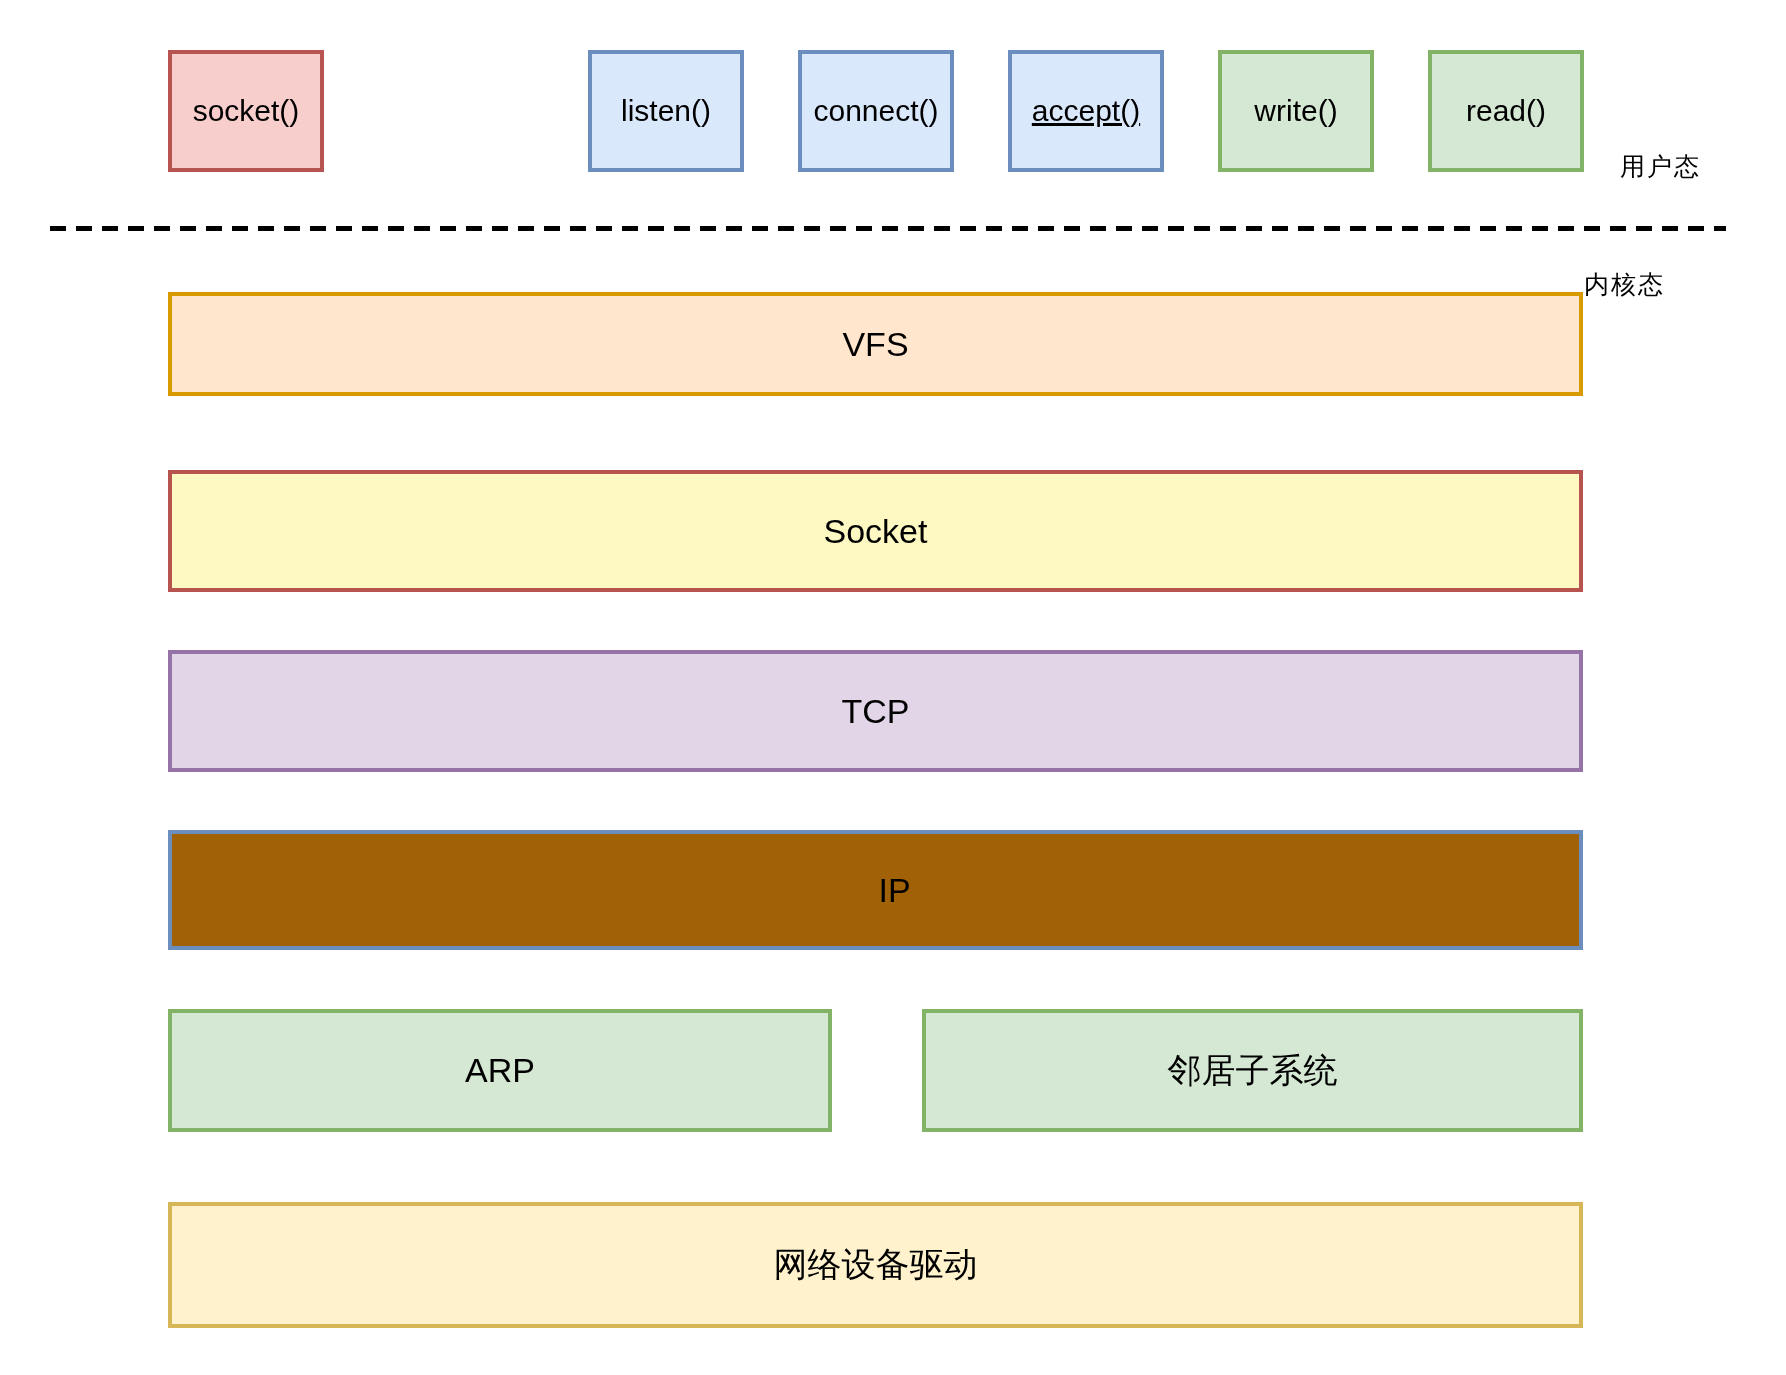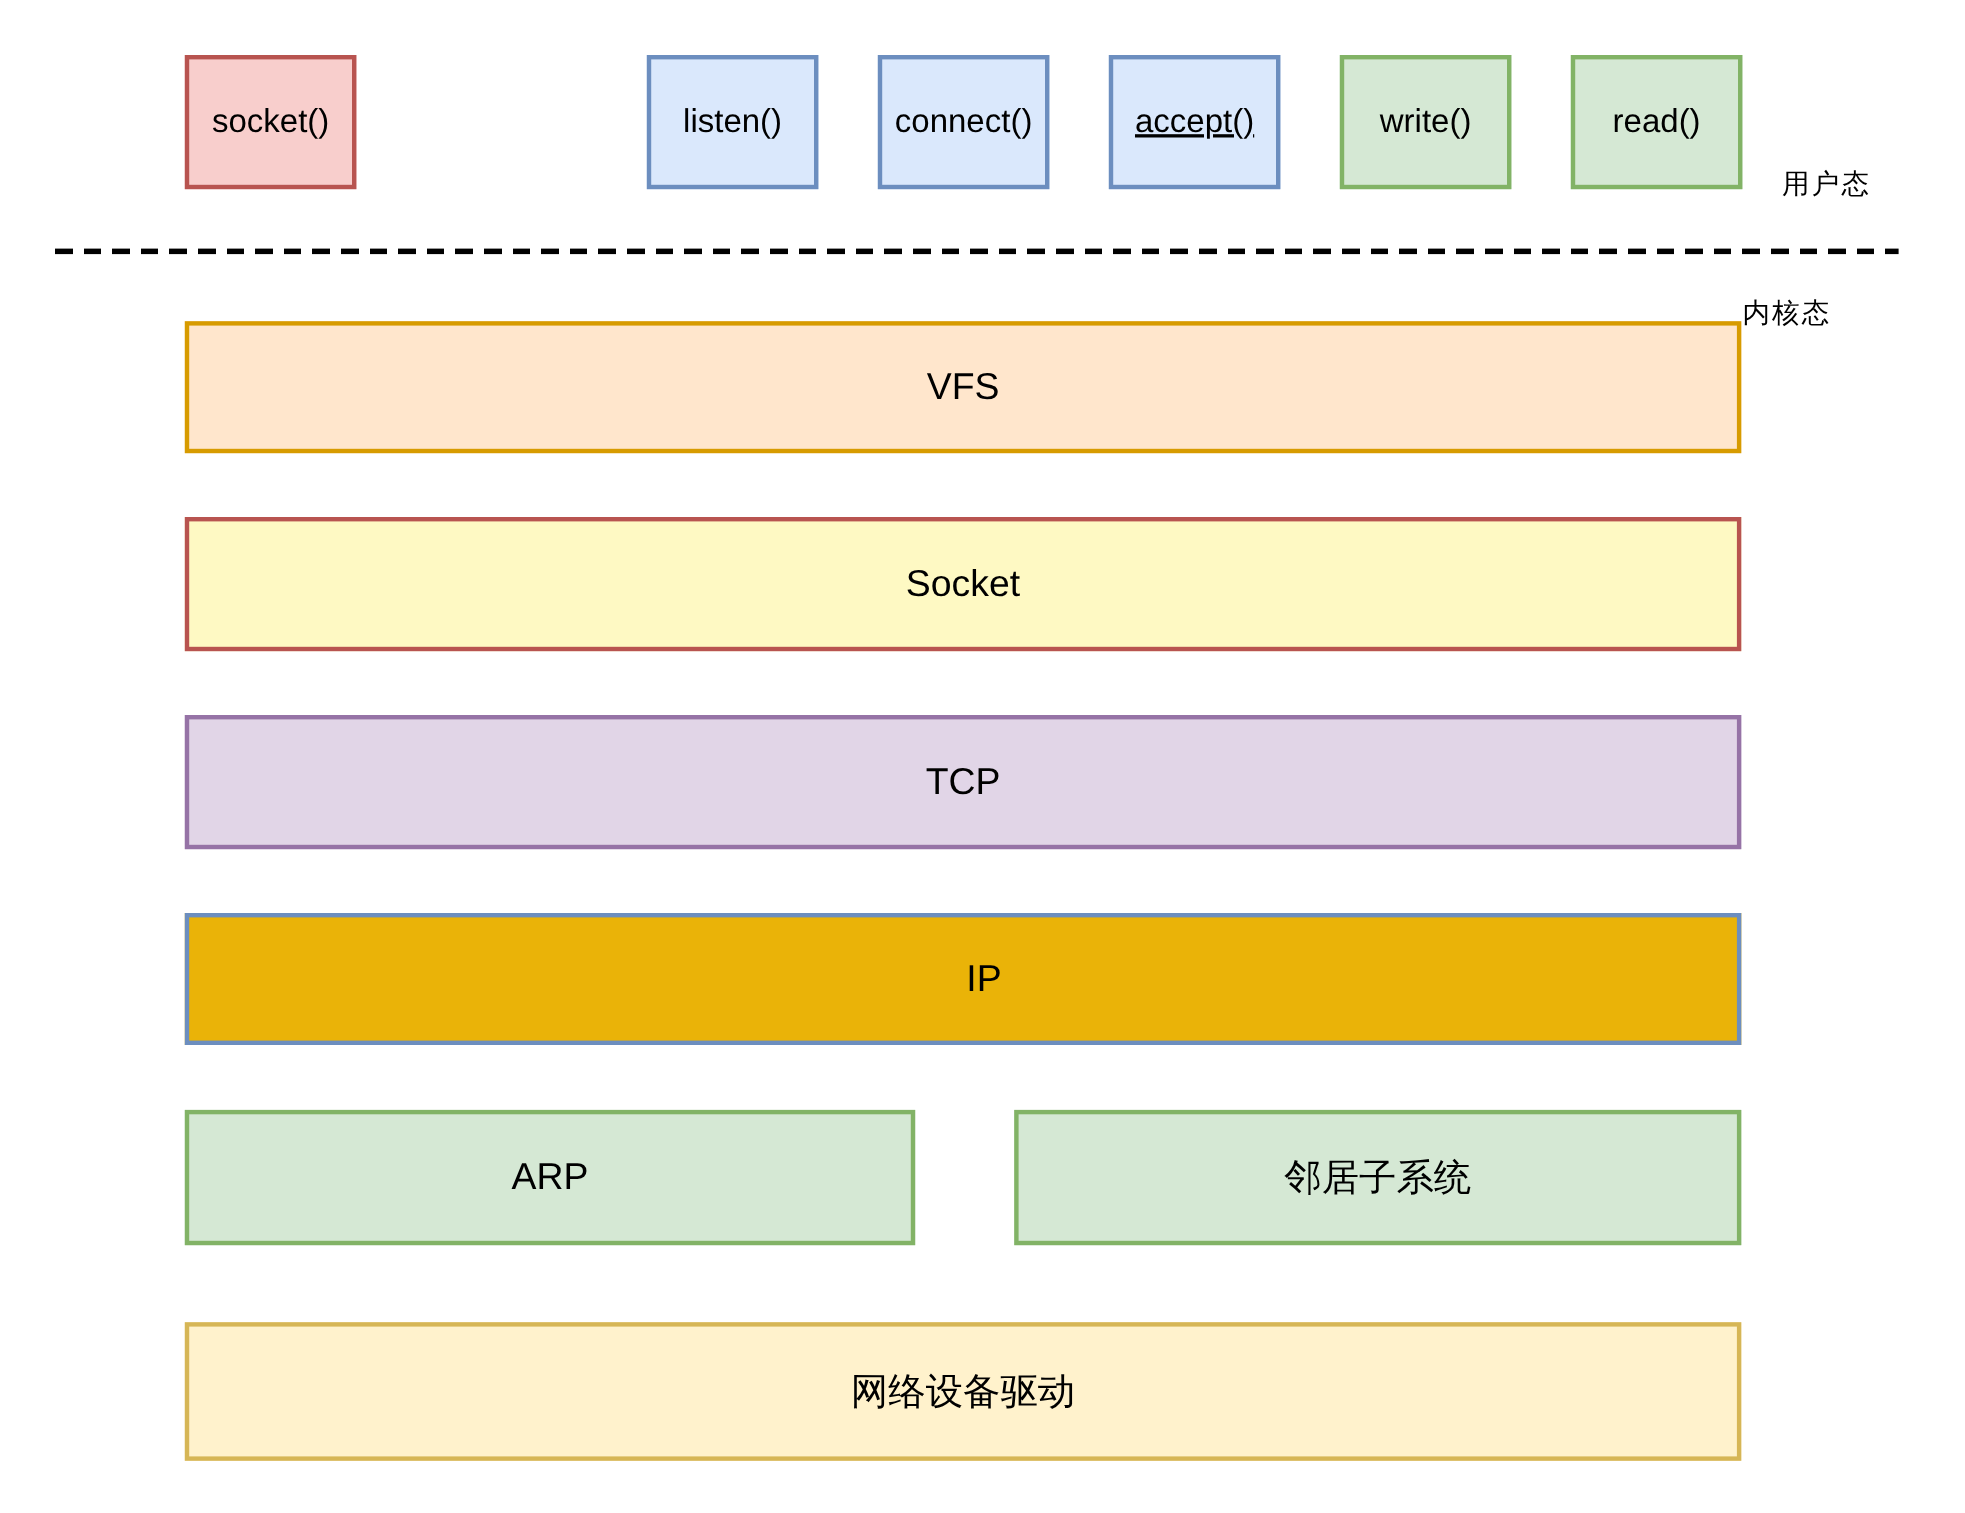--- a/index.html
+++ b/index.html
@@ -62,21 +62,21 @@
   }
   
   #sc-0 { left: 168px; }
   #sc-1 { left: 378px; }
   #sc-2 { left: 588px; }
   #sc-3 { left: 798px; }
   #sc-4 { left: 1008px; }
   #sc-5 { left: 1218px; }
   #sc-6 { left: 1428px; }
 
-  #ly-vfs      { top: 292px;  height: 120px; }
+  #ly-vfs      { top: 292px;  height: 104px; }
   #ly-socket   { top: 470px;  height: 122px; }
   #ly-tcp      { top: 650px;  height: 122px; }
   #ly-ip       { top: 830px;  height: 120px; }
   #ly-arp      { top: 1009px; height: 123px; left: 168px; width: 664px; }
   #ly-neighbor { top: 1009px; height: 123px; left: 922px; width: 661px; justify-content: center; }
   #ly-driver   { top: 1202px; height: 126px; }
 
   #user-mode-label   { left: 1592px; top: 150px; }
   #kernel-mode-label { left: 1556px; top: 268px; }
 </style>
@@ -112,21 +112,21 @@
 
   <div id="ly-vfs" class="box layer" style="background-color: rgb(255, 230, 204); border-color: rgb(215, 155, 0);">
     <span>VFS</span>
   </div>
   <div id="ly-socket" class="box layer" style="background-color: #fef9c3; border-color: rgb(184, 84, 80);">
     <span>Socket</span>
   </div>
   <div id="ly-tcp" class="box layer" style="background-color: rgb(225, 213, 231); border-color: rgb(150, 115, 166);">
     <span>TCP</span>
   </div>
-  <div id="ly-ip" class="box layer" style="background-color: #eab308; border-color: rgb(108, 142, 191); padding-left: 38px;">
+  <div id="ly-ip" class="box layer" style="background-color: #a16207; border-color: rgb(108, 142, 191); padding-left: 38px;">
     <span>IP</span>
   </div>
   <div id="ly-arp" class="box layer" style="background-color: rgb(213, 232, 212); border-color: rgb(130, 179, 102);">
     <span>ARP</span>
   </div>
   <div id="ly-neighbor" class="box layer zh" style="background-color: rgb(213, 232, 212); border-color: rgb(130, 179, 102);">
     <span class="zh">邻居子系统</span>
   </div>
   <div id="ly-driver" class="box layer zh" style="background-color: rgb(255, 242, 204); border-color: rgb(214, 182, 86);">
     <span class="zh">网络设备驱动</span>

